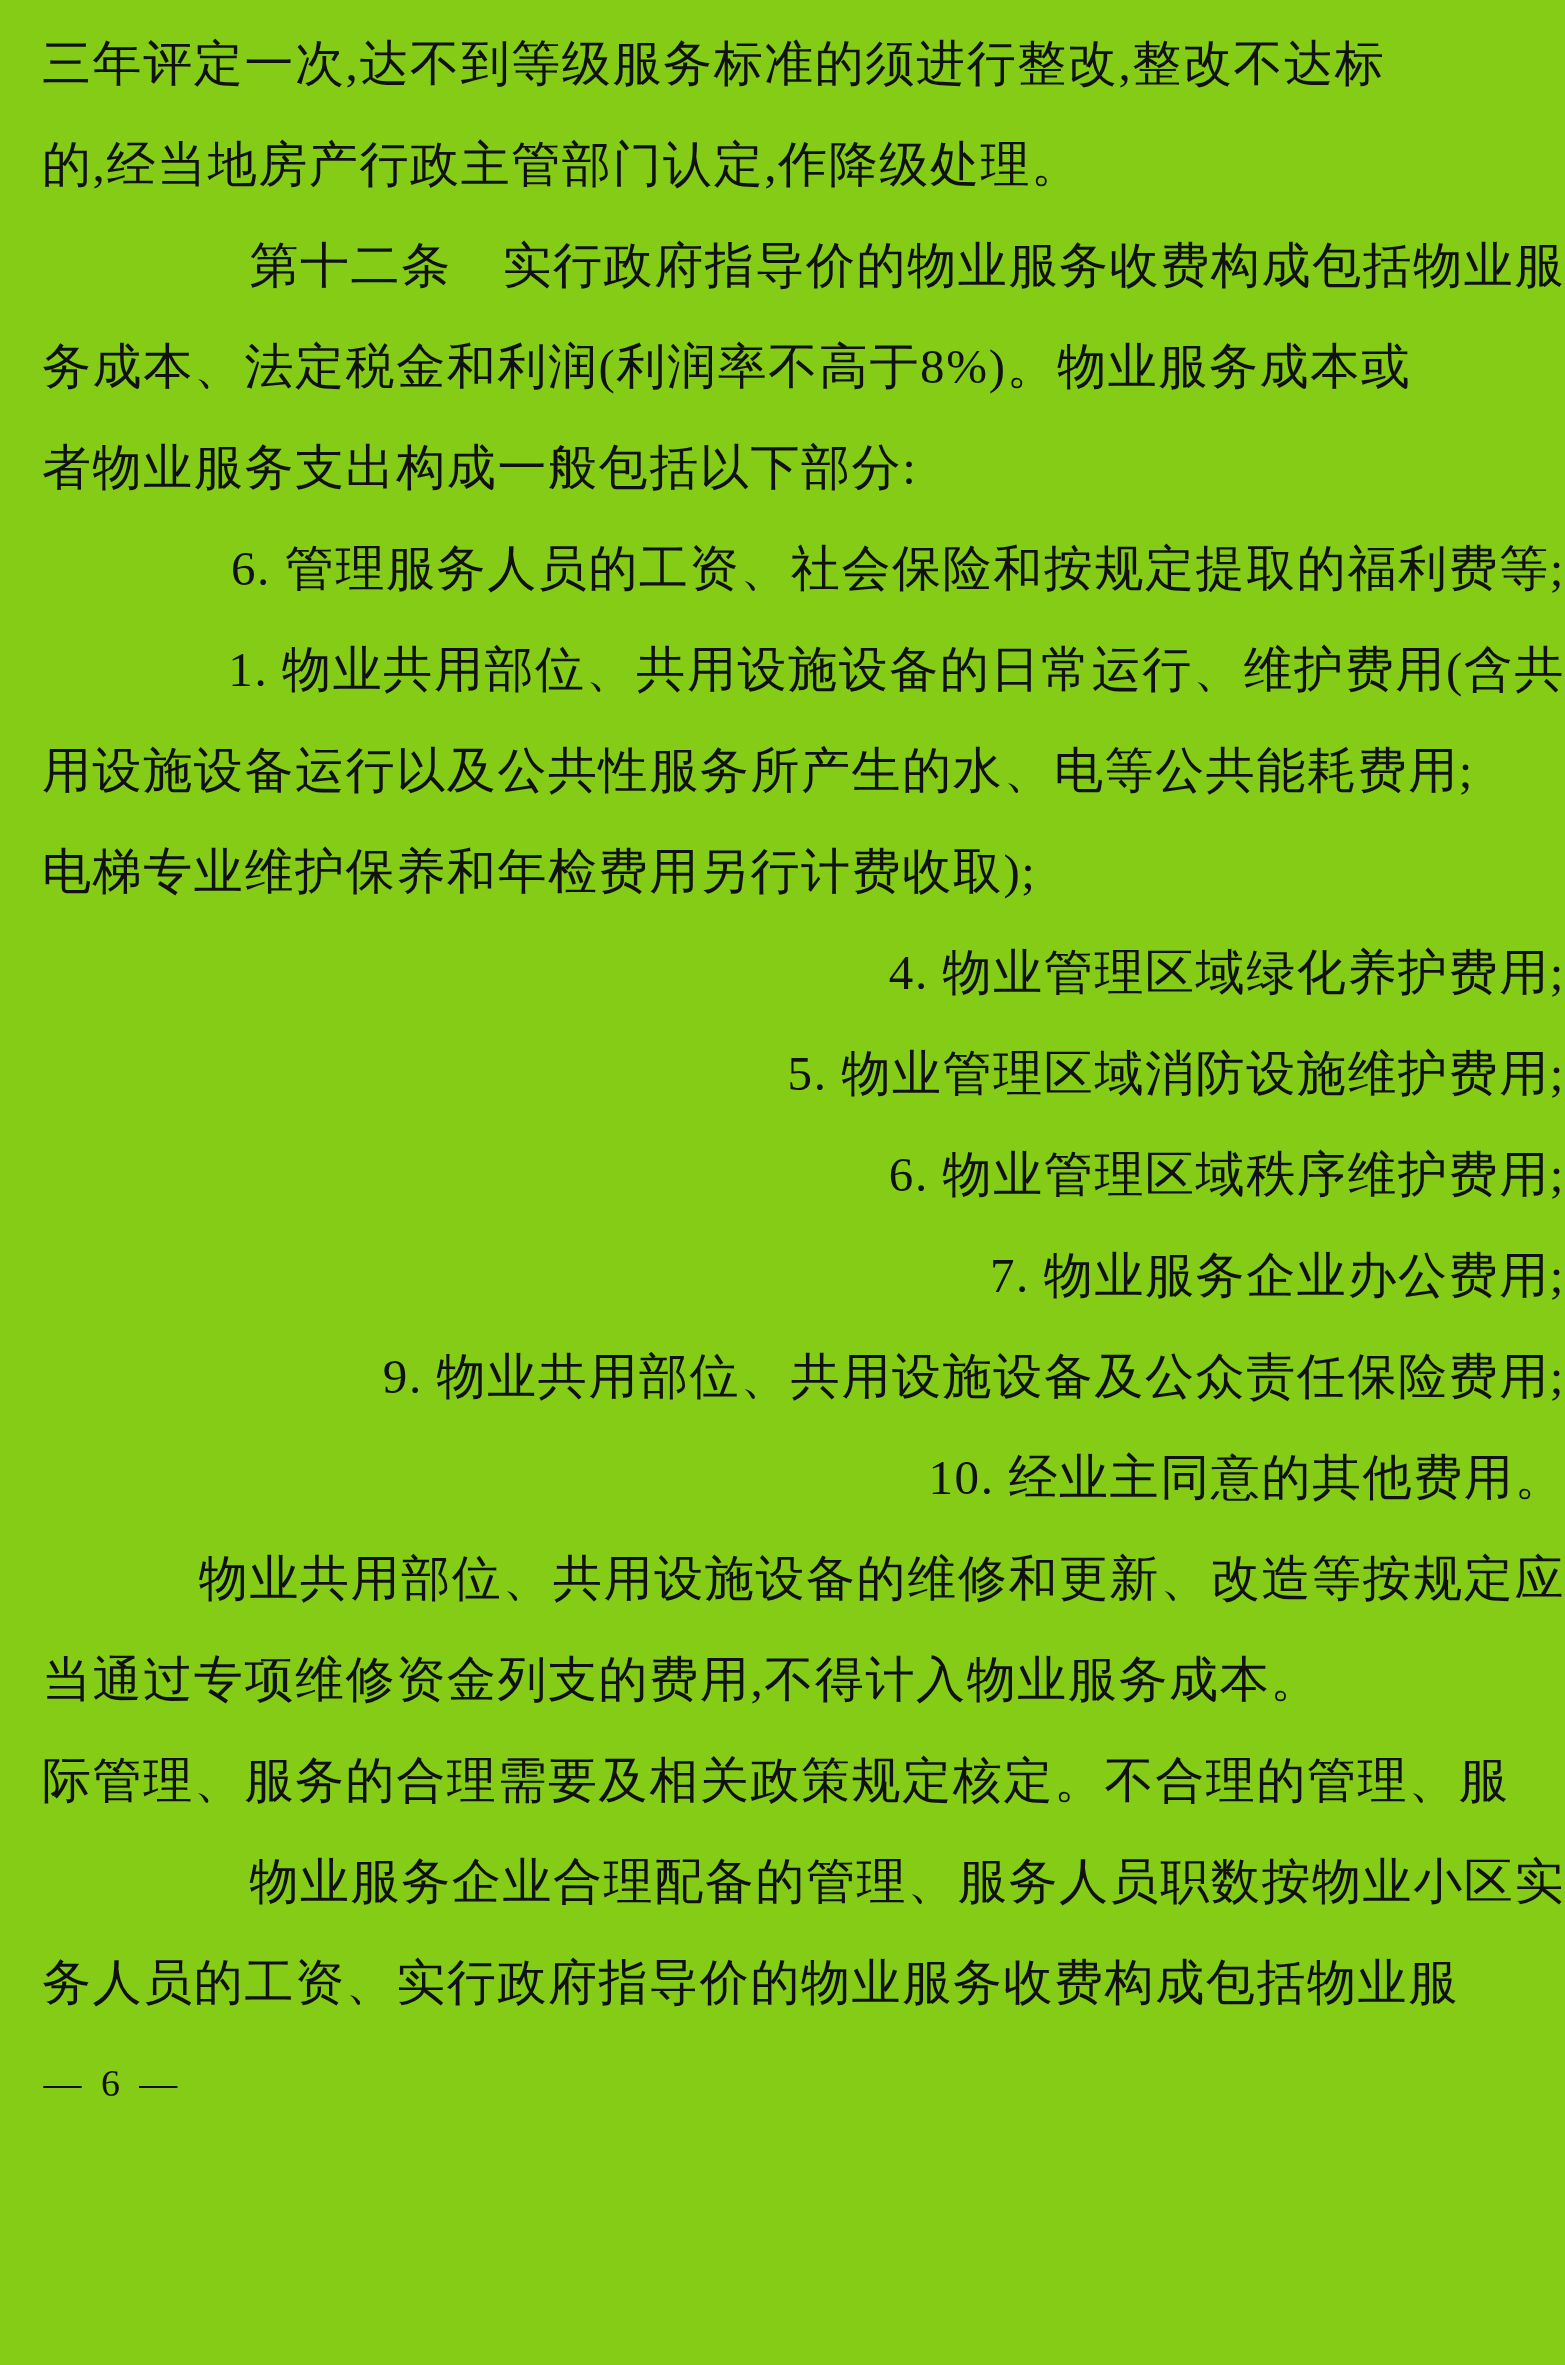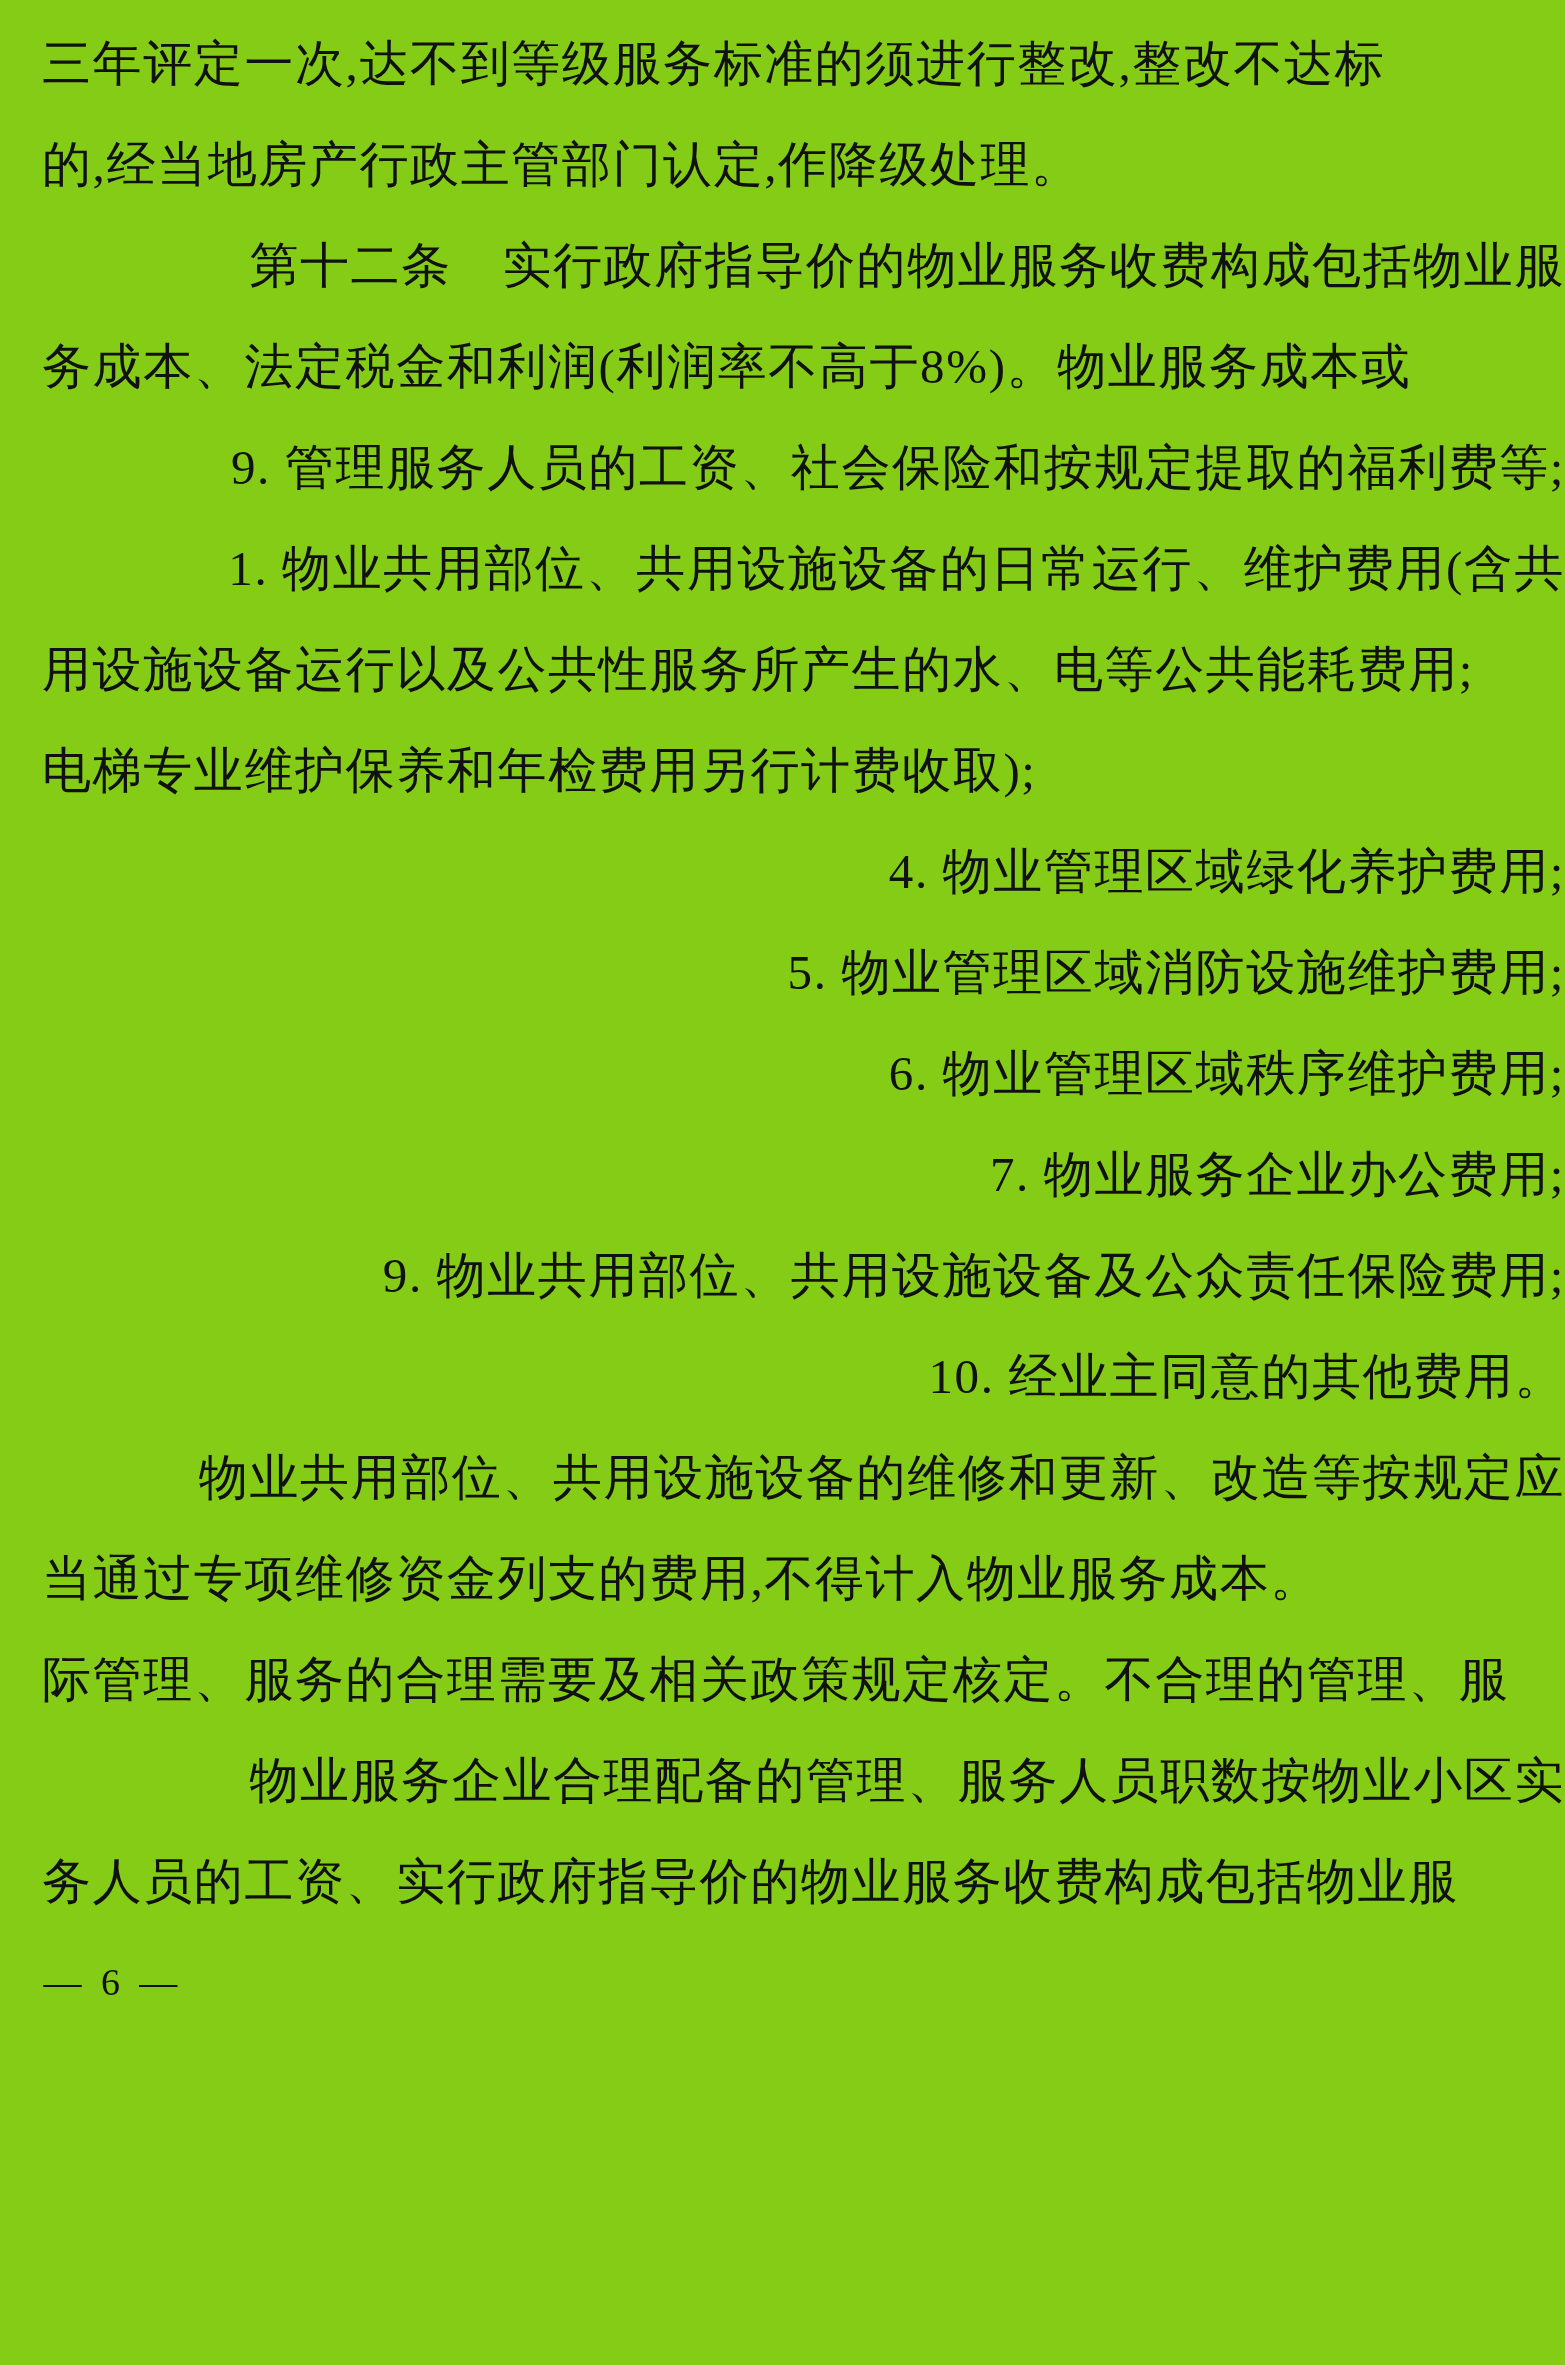--- a/index.html
+++ b/index.html
@@ -42,21 +42,22 @@
 </style>
 </head>
 <body>
 
 <div class="page">
   <div class="content">
     <div class="line">三年评定一次,达不到等级服务标准的须进行整改,整改不达标</div>
     <div class="line">的,经当地房产行政主管部门认定,作降级处理。</div>
     <div class="line indent">第十二条　实行政府指导价的物业服务收费构成包括物业服</div>
     <div class="line">务成本、法定税金和利润(利润率不高于8%)。物业服务成本或</div>
-    <div class="line indent">9. 管理服务人员的工资、社会保险和按规定提取的福利费等;</div>
+    <div class="line">者物业服务支出构成一般包括以下部分:</div>
+    <div class="line indent">6. 管理服务人员的工资、社会保险和按规定提取的福利费等;</div>
     <div class="line indent">1. 物业共用部位、共用设施设备的日常运行、维护费用(含共</div>
     <div class="line">用设施设备运行以及公共性服务所产生的水、电等公共能耗费用;</div>
     <div class="line">电梯专业维护保养和年检费用另行计费收取);</div>
     <div class="line indent">4. 物业管理区域绿化养护费用;</div>
     <div class="line indent">5. 物业管理区域消防设施维护费用;</div>
     <div class="line indent">6. 物业管理区域秩序维护费用;</div>
     <div class="line indent">7. 物业服务企业办公费用;</div>
     <div class="line indent">9. 物业共用部位、共用设施设备及公众责任保险费用;</div>
     <div class="line indent">10. 经业主同意的其他费用。</div>
     <div class="line indent">物业共用部位、共用设施设备的维修和更新、改造等按规定应</div>

